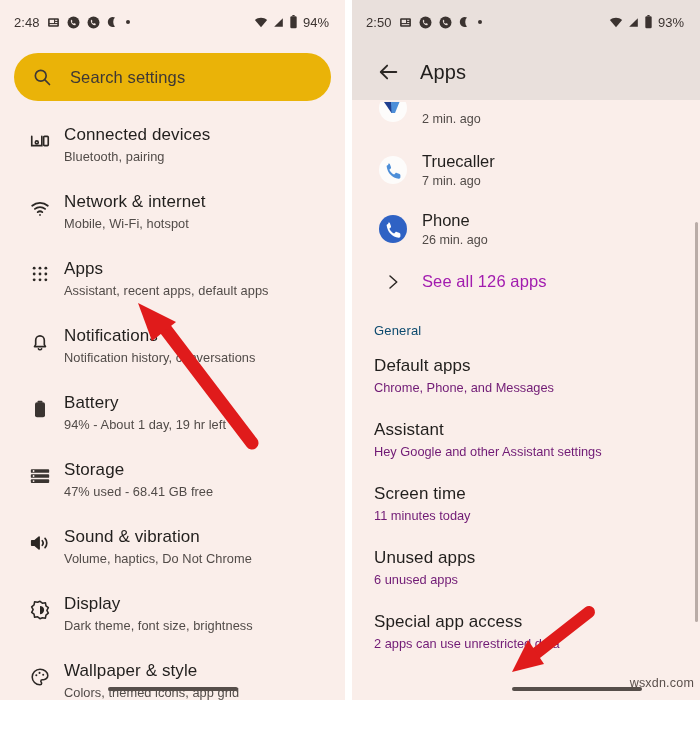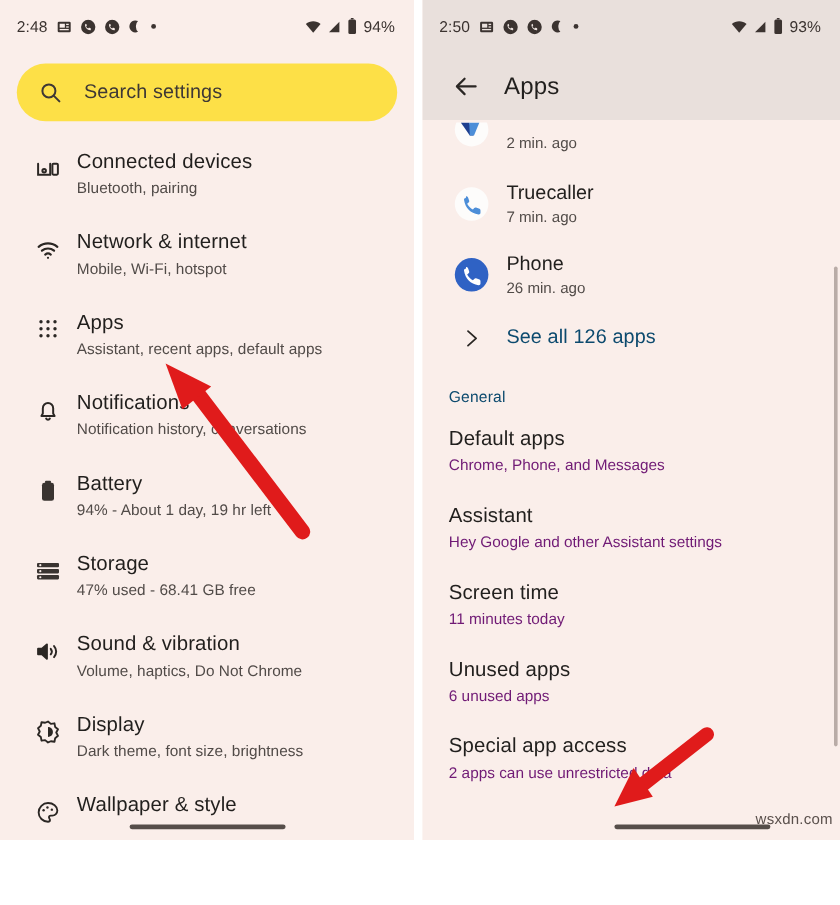--- a/index.html
+++ b/index.html
@@ -41,21 +41,21 @@
   .sb-time { font-size: 13px; font-weight: 400; letter-spacing:.1px; }
   .sb-right { margin-left:auto; display:flex; align-items:center; gap:4px; }
   .sb-batt-txt { font-size: 13px; margin-left:1px; }
   .sb-ico { display:inline-flex; align-items:center; }
   .dot-ico { width:4px; height:4px; border-radius:50%; background:#3b3330; display:inline-block; }
 
   
   .search-bar {
     margin: 9px 14px 0 14px;
     height: 48px;
-    background: #fde047;
+    background: #eab308;
     border-radius: 26px;
     display: flex;
     align-items: center;
     padding: 0 18px;
     box-sizing: border-box;
   }
   .search-bar .sicon { margin-right: 18px; display:flex; }
   .search-ph {
     font-size: 16.5px;
     color: #3e3835;
@@ -124,21 +124,21 @@
   .approw .atext { padding-left: 8px; }
   .aname { font-size: 16.5px; color:#211f1d; line-height:20px; }
   .atime { font-size: 12.6px; color:#514b48; margin-top:3px; }
 
   .seeall {
     display:flex; align-items:center;
     padding: 14px 16px 14px 20px;
     box-sizing:border-box;
   }
   .seeall .chev { width:42px; flex:0 0 42px; display:flex; justify-content:center;}
-  .seeall-label { font-size:16.5px; color:#0c4a6e; padding-left:8px; letter-spacing:.1px;}
+  .seeall-label { font-size:16.5px; color:#a21caf; padding-left:8px; letter-spacing:.1px;}
 
   .section-head {
     font-size: 13px;
     color: #0c4a6e;
     padding: 18px 0 6px 22px;
     letter-spacing: .15px;
   }
   .grow {
     padding: 11px 16px 12px 22px;
     box-sizing: border-box;
@@ -376,20 +376,21 @@
         <div class="sicon-wrap">
           <svg width="22" height="22" viewBox="0 0 24 24" fill="none" stroke="#2b2724" stroke-width="1.7">
               <path d="M12 3.5a8.5 8.5 0 100 17c1.2 0 1.8-.8 1.8-1.6 0-.5-.3-.9-.5-1.3-.3-.4-.4-.7-.4-1.1 0-.9.7-1.6 1.6-1.6h1.4a4.6 4.6 0 004.6-4.6c0-3.8-3.8-6.8-8.5-6.8z"></path>
               <circle cx="8" cy="10" r="1.1" fill="#2b2724" stroke="none"></circle>
               <circle cx="11.5" cy="7.5" r="1.1" fill="#2b2724" stroke="none"></circle>
               <circle cx="15.5" cy="9.5" r="1.1" fill="#2b2724" stroke="none"></circle>
             </svg>
         </div>
         <div class="stext">
           <div class="stitle">Wallpaper &amp; style</div>
+          <div class="ssub">Colors, themed icons, app grid</div>
         </div>
       </div>
 
     </div>
 
     <div class="home-ind"></div>
 
     <svg class="arrows" width="345" height="754" viewBox="0 0 345 754">
       <g>
         <path d="M252 443 L160 322" stroke="#e01b1b" stroke-width="13" stroke-linecap="round" fill="none"></path>

